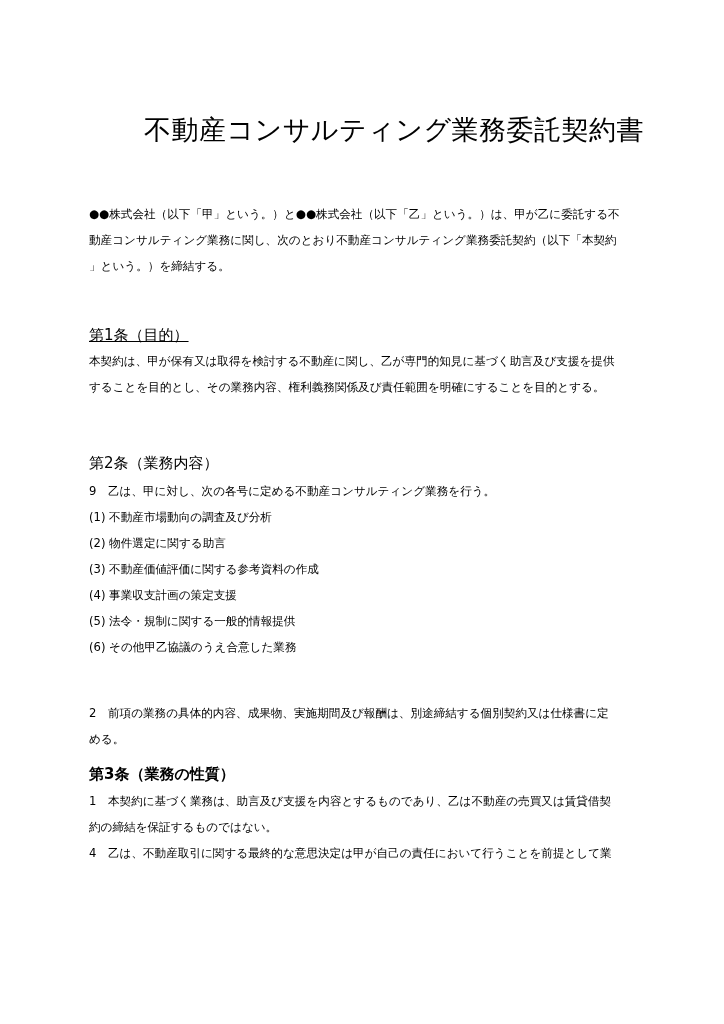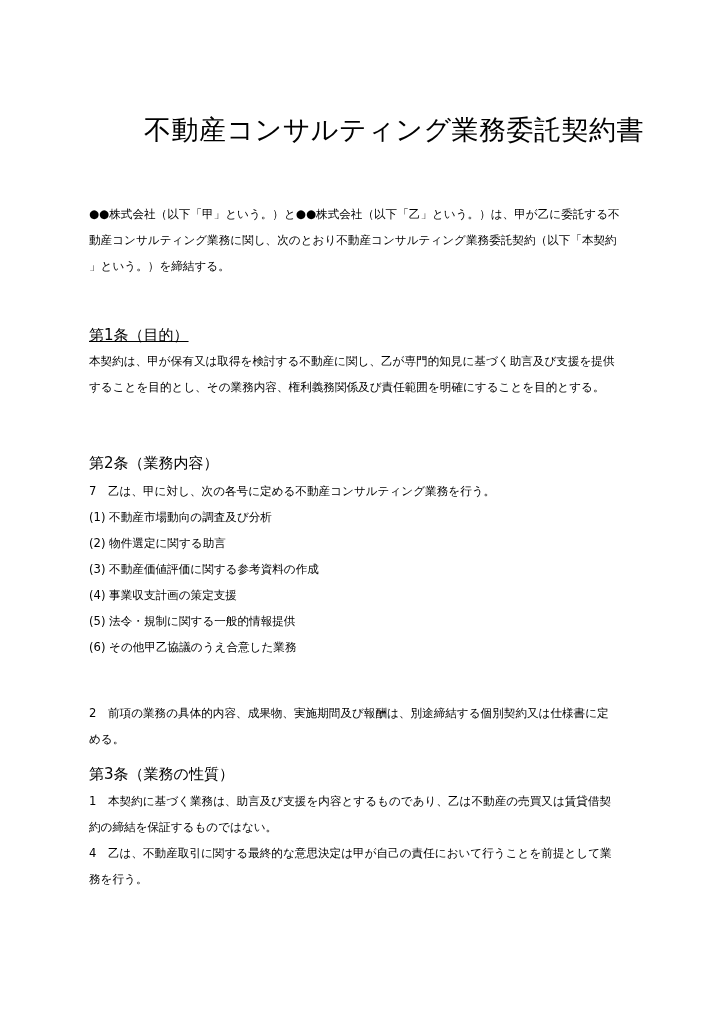--- a/index.html
+++ b/index.html
@@ -68,34 +68,33 @@
   </div>
 
   <div class="heading" style="top:324px;text-decoration:underline;">第1条（目的）</div>
   <div class="block" style="top:348px;">
     <span class="line">本契約は、甲が保有又は取得を検討する不動産に関し、乙が専門的知見に基づく助言及び支援を提供</span>
     <span class="line">することを目的とし、その業務内容、権利義務関係及び責任範囲を明確にすることを目的とする。</span>
   </div>
 
   <div class="heading" style="top:452px;">第2条（業務内容）</div>
   <div class="block" style="top:478px;">
-    <span class="line">7　乙は、甲に対し、次の各号に定める不動産コンサルティング業務を行う。</span>
+    <span class="line">9　乙は、甲に対し、次の各号に定める不動産コンサルティング業務を行う。</span>
     <span class="line">(1) 不動産市場動向の調査及び分析</span>
     <span class="line">(2) 物件選定に関する助言</span>
     <span class="line">(3) 不動産価値評価に関する参考資料の作成</span>
     <span class="line">(4) 事業収支計画の策定支援</span>
     <span class="line">(5) 法令・規制に関する一般的情報提供</span>
     <span class="line">(6) その他甲乙協議のうえ合意した業務</span>
   </div>
   <div class="block" style="top:661px;margin-top:39px;">
     <span class="line">2　前項の業務の具体的内容、成果物、実施期間及び報酬は、別途締結する個別契約又は仕様書に定</span>
     <span class="line">める。</span>
   </div>
 
-  <div class="heading" style="top:763px;">第3条（業務の性質）</div>
+  <div class="heading" style="top:763px;font-weight:bold;">第3条（業務の性質）</div>
   <div class="block" style="top:788px;">
     <span class="line">1　本契約に基づく業務は、助言及び支援を内容とするものであり、乙は不動産の売買又は賃貸借契</span>
     <span class="line">約の締結を保証するものではない。</span>
     <span class="line">4　乙は、不動産取引に関する最終的な意思決定は甲が自己の責任において行うことを前提として業</span>
-    <span class="line">務を行う。</span>
   </div>
 
 </div>
 
 </body></html>

